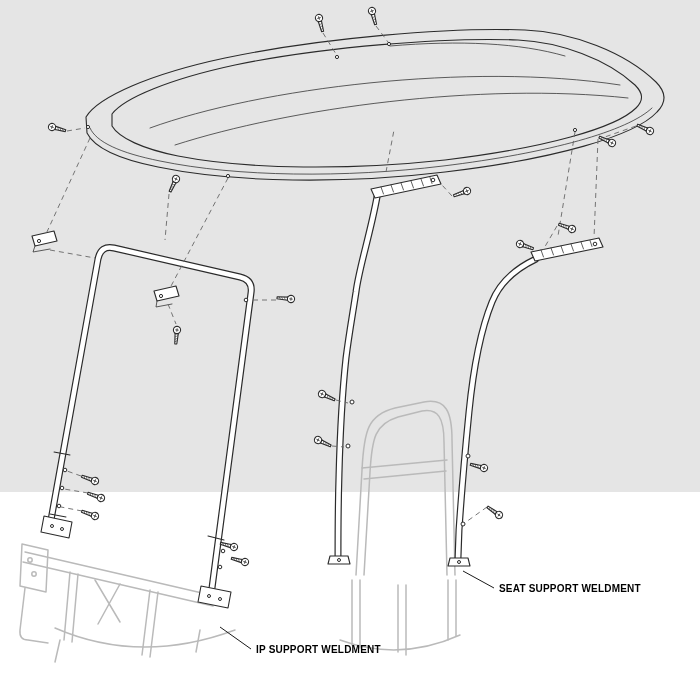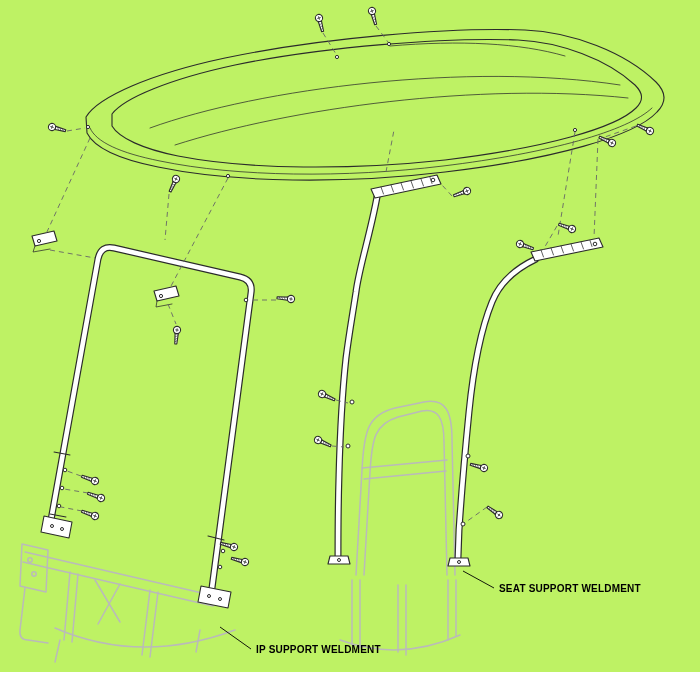--- a/index.html
+++ b/index.html
@@ -1,16 +1,16 @@
 <!DOCTYPE html>
 <html><head>
 <meta charset="utf-8">
 <style>
   html,body{margin:0;padding:0;background:#ffffff;width:700px;height:700px;overflow:hidden;}
-  #stage{position:relative;width:700px;height:672px;background:#bef264;}
+  #stage{position:relative;width:700px;height:492px;background:#e5e5e5;}
   svg{display:block;}
   .ln{fill:none;stroke:#2b2b2b;stroke-width:1.1;stroke-linecap:round;stroke-linejoin:round;}
   .thin{fill:none;stroke:#2b2b2b;stroke-width:0.75;stroke-linecap:round;}
   .tube-o{fill:none;stroke:#2b2b2b;stroke-width:7;stroke-linecap:round;stroke-linejoin:round;}
   .tube-i{fill:none;stroke:#ffffff;stroke-width:4.6;stroke-linecap:round;stroke-linejoin:round;}
   .ghost{fill:none;stroke:#bababa;stroke-width:1.5;stroke-linecap:round;stroke-linejoin:round;}
   .dash{fill:none;stroke:#666666;stroke-width:0.9;stroke-dasharray:5 4;}
   .hole{fill:#ffffff;stroke:#2b2b2b;stroke-width:1;}
   .plate{fill:#ffffff;stroke:#2b2b2b;stroke-width:1.1;stroke-linejoin:round;}
   .lbl{font:700 10px "Liberation Sans", sans-serif;fill:#000000;letter-spacing:0.2px;}

